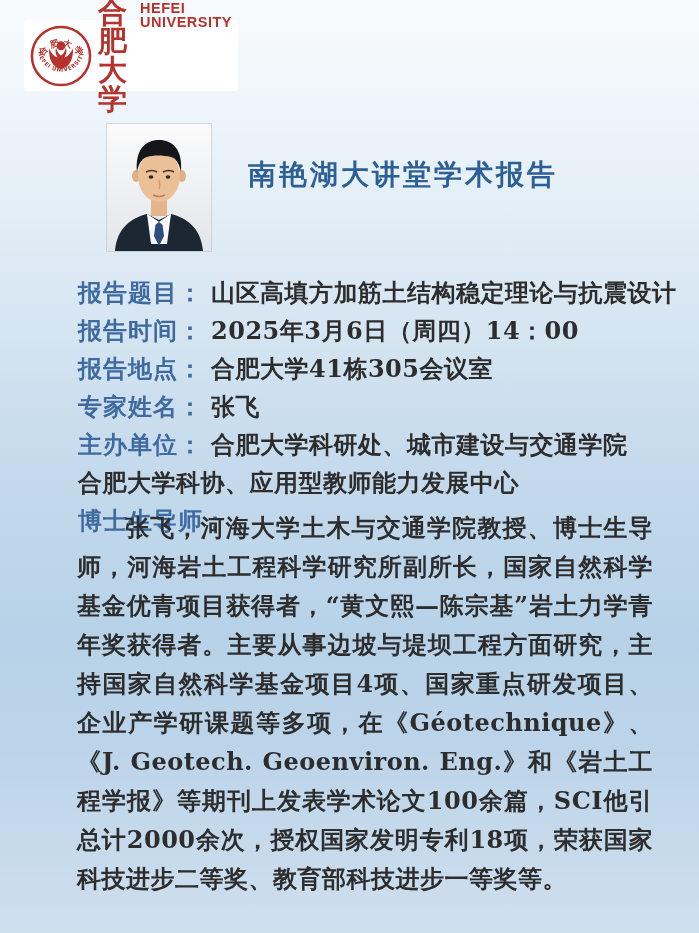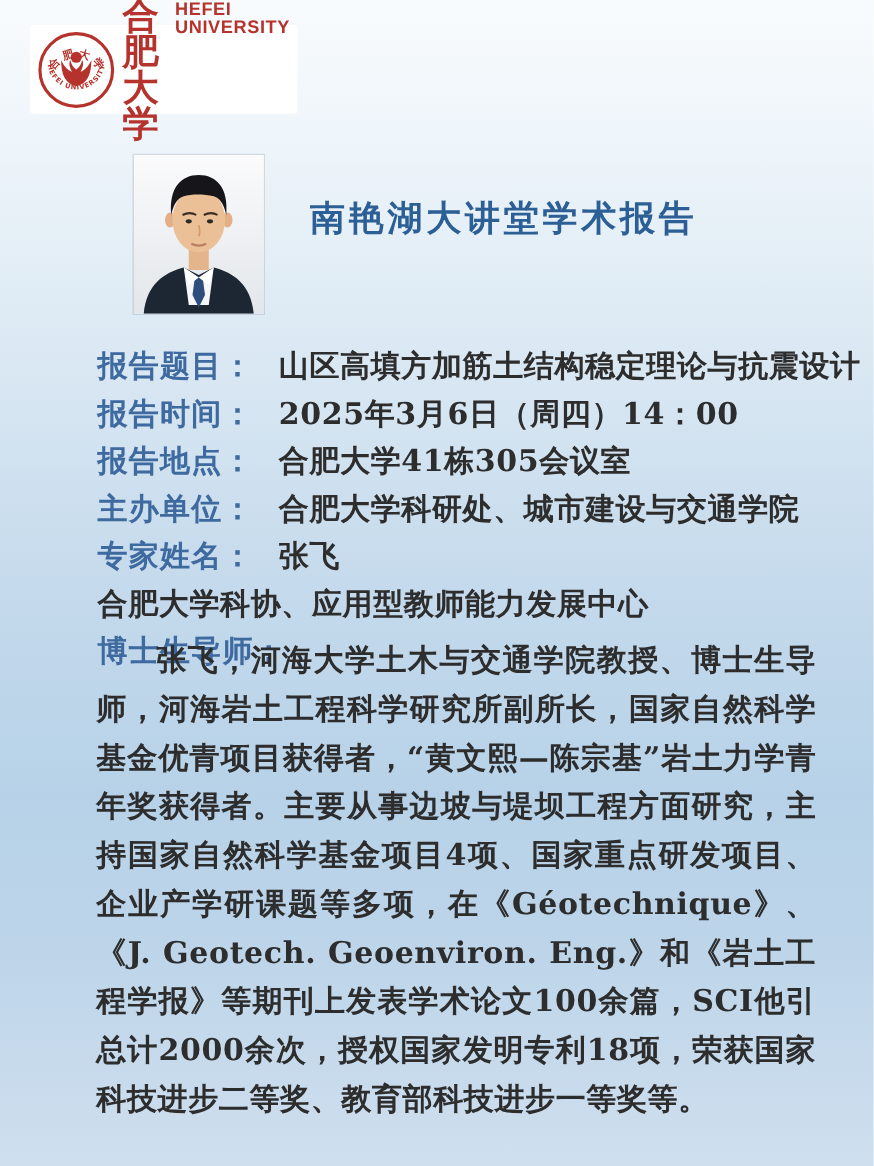--- a/index.html
+++ b/index.html
@@ -39,21 +39,21 @@
     position:absolute;left:248px;top:156px;width:330px;
     color:#2c5f95;font-size:28px;font-weight:bold;letter-spacing:3px;
     white-space:nowrap;
   }
   
   .details{
     position:absolute;left:78px;top:274px;width:566px;
     font-size:24px;line-height:38px;
   }
   .row{display:flex;white-space:nowrap;}
-  .row .lab{color:#3e6aa0;font-weight:bold;flex:0 0 auto;margin-right:20px;letter-spacing:1px;}
+  .row .lab{color:#3e6aa0;font-weight:bold;flex:0 0 auto;margin-right:8px;letter-spacing:1px;}
   .row .val{color:#2d2d2d;font-weight:bold;letter-spacing:.5px;}
   
   .bio{
     position:absolute;left:77px;top:508px;width:576px;
     color:#2d2d2d;font-size:24px;line-height:39px;font-weight:bold;
     text-align:justify;text-indent:2em;letter-spacing:.5px;
   }
   
   .footer{
     position:absolute;left:84px;top:860px;
@@ -137,26 +137,26 @@
     </div>
     <div class="row">
       <span class="lab">报告时间：</span>
       <span class="val">2025年3月6日（周四）14：00</span>
     </div>
     <div class="row">
       <span class="lab">报告地点：</span>
       <span class="val">合肥大学41栋305会议室</span>
     </div>
     <div class="row">
+      <span class="lab">专家姓名：</span>
+      <span class="val">张飞</span>
+    </div>
+    <div class="row">
       <span class="lab">主办单位：</span>
       <span class="val">合肥大学科研处、城市建设与交通学院</span>
-    </div>
-    <div class="row">
-      <span class="lab">专家姓名：</span>
-      <span class="val">张飞</span>
     </div>
     <div class="row">
       <span class="val">合肥大学科协、应用型教师能力发展中心</span>
     </div>
     <div class="row">
       <span class="lab">博士生导师：</span>
       <span class="val"></span>
     </div>
   </div>
 

